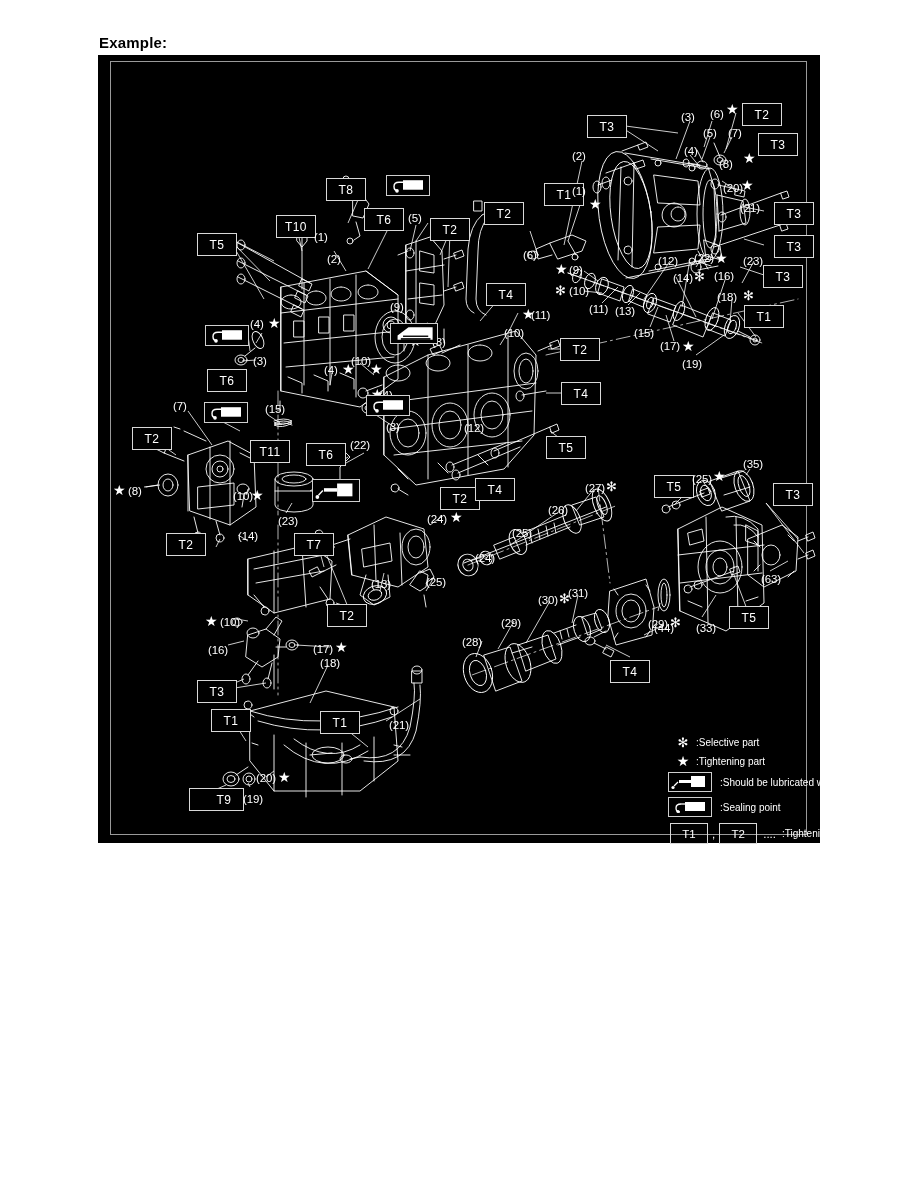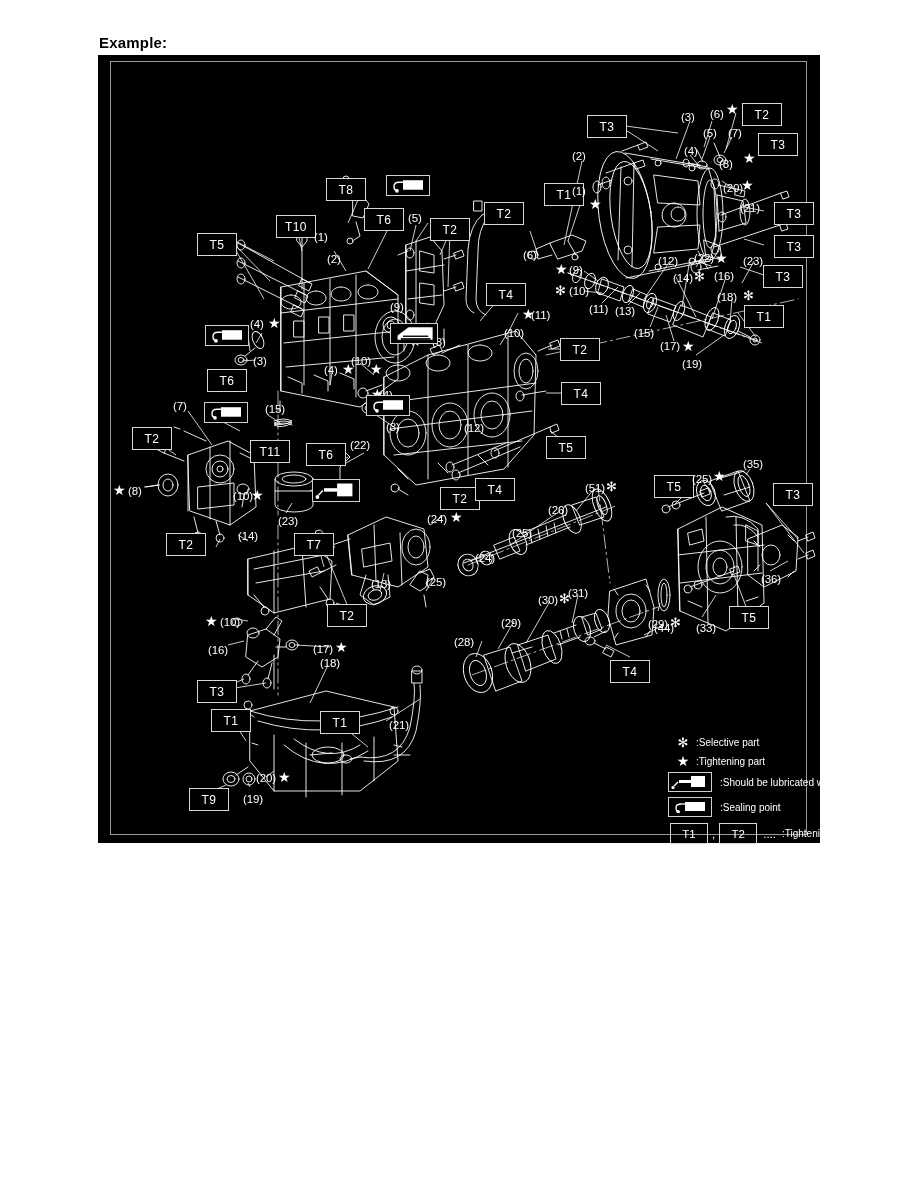--- a/index.html
+++ b/index.html
@@ -673,21 +673,21 @@
         <div class="tbox w" style="left: 152px; top: 385px;">T11</div>
         <div class="tbox w" style="left: 208px; top: 388px;">T6</div>
         <div class="tbox w" style="left: 448px; top: 381px;">T5</div>
         <div class="tbox w" style="left: 342px; top: 432px;">T2</div>
         <div class="tbox w" style="left: 377px; top: 423px;">T4</div>
         <div class="tbox w" style="left: 196px; top: 478px;">T7</div>
         <div class="tbox w" style="left: 229px; top: 549px;">T2</div>
         <div class="tbox w" style="left: 99px; top: 625px;">T3</div>
         <div class="tbox w" style="left: 113px; top: 654px;">T1</div>
         <div class="tbox w" style="left: 222px; top: 656px;">T1</div>
-        <div class="tbox w" style="left: 91px; top: 733px;">T9</div>
+        <div class="tbox w" style="left: 91px; top: 733px; padding-left: 15px;">T9</div>
         <div class="tbox w" style="left: 556px; top: 420px;">T5</div>
         <div class="tbox w" style="left: 675px; top: 428px;">T3</div>
         <div class="tbox w" style="left: 631px; top: 551px;">T5</div>
         <div class="tbox w" style="left: 512px; top: 605px;">T4</div>
       </div>
 
     <div id="callout-layer">
         <div class="cal" style="left: 474px; top: 130px;">(1)</div>
         <div class="cal" style="left: 474px; top: 95px;">(2)</div>
         <div class="cal" style="left: 583px; top: 56px;">(3)</div>
@@ -739,30 +739,30 @@
         <div class="cal" style="left: 122px; top: 561px;">(10)</div>
         <div class="cal" style="left: 110px; top: 589px;">(16)</div>
         <div class="cal" style="left: 215px; top: 588px;">(17)</div>
         <div class="cal" style="left: 222px; top: 602px;">(18)</div>
         <div class="cal" style="left: 291px; top: 664px;">(21)</div>
         <div class="cal" style="left: 145px; top: 738px;">(19)</div>
         <div class="cal" style="left: 158px; top: 717px;">(20)</div>
         <div class="cal" style="left: 377px; top: 497px;">(24)</div>
         <div class="cal" style="left: 414px; top: 472px;">(25)</div>
         <div class="cal" style="left: 450px; top: 449px;">(26)</div>
-        <div class="cal" style="left: 487px; top: 427px;">(51)</div>
-        <div class="cal" style="left: 356px; top: 581px;">(28)</div>
+        <div class="cal" style="left: 487px; top: 427px;">(27)</div>
+        <div class="cal" style="left: 364px; top: 581px;">(28)</div>
         <div class="cal" style="left: 403px; top: 562px;">(29)</div>
         <div class="cal" style="left: 440px; top: 539px;">(30)</div>
         <div class="cal" style="left: 470px; top: 532px;">(31)</div>
         <div class="cal" style="left: 556px; top: 567px;">(44)</div>
         <div class="cal" style="left: 598px; top: 567px;">(33)</div>
         <div class="cal" style="left: 594px; top: 418px;">(25)</div>
         <div class="cal" style="left: 645px; top: 403px;">(35)</div>
-        <div class="cal" style="left: 663px; top: 518px;">(36)</div>
+        <div class="cal" style="left: 663px; top: 518px;">(63)</div>
         <div class="cal" style="left: 550px; top: 563px;">(29)</div>
       </div>
 
     <div id="mark-layer">
         <div class="mk star" style="left: 491px; top: 142px;">★</div>
         <div class="mk star" style="left: 628px; top: 47px;">★</div>
         <div class="mk star" style="left: 645px; top: 96px;">★</div>
         <div class="mk star" style="left: 643px; top: 123px;">★</div>
         <div class="mk star" style="left: 617px; top: 196px;">★</div>
         <div class="mk star" style="left: 457px; top: 207px;">★</div>

